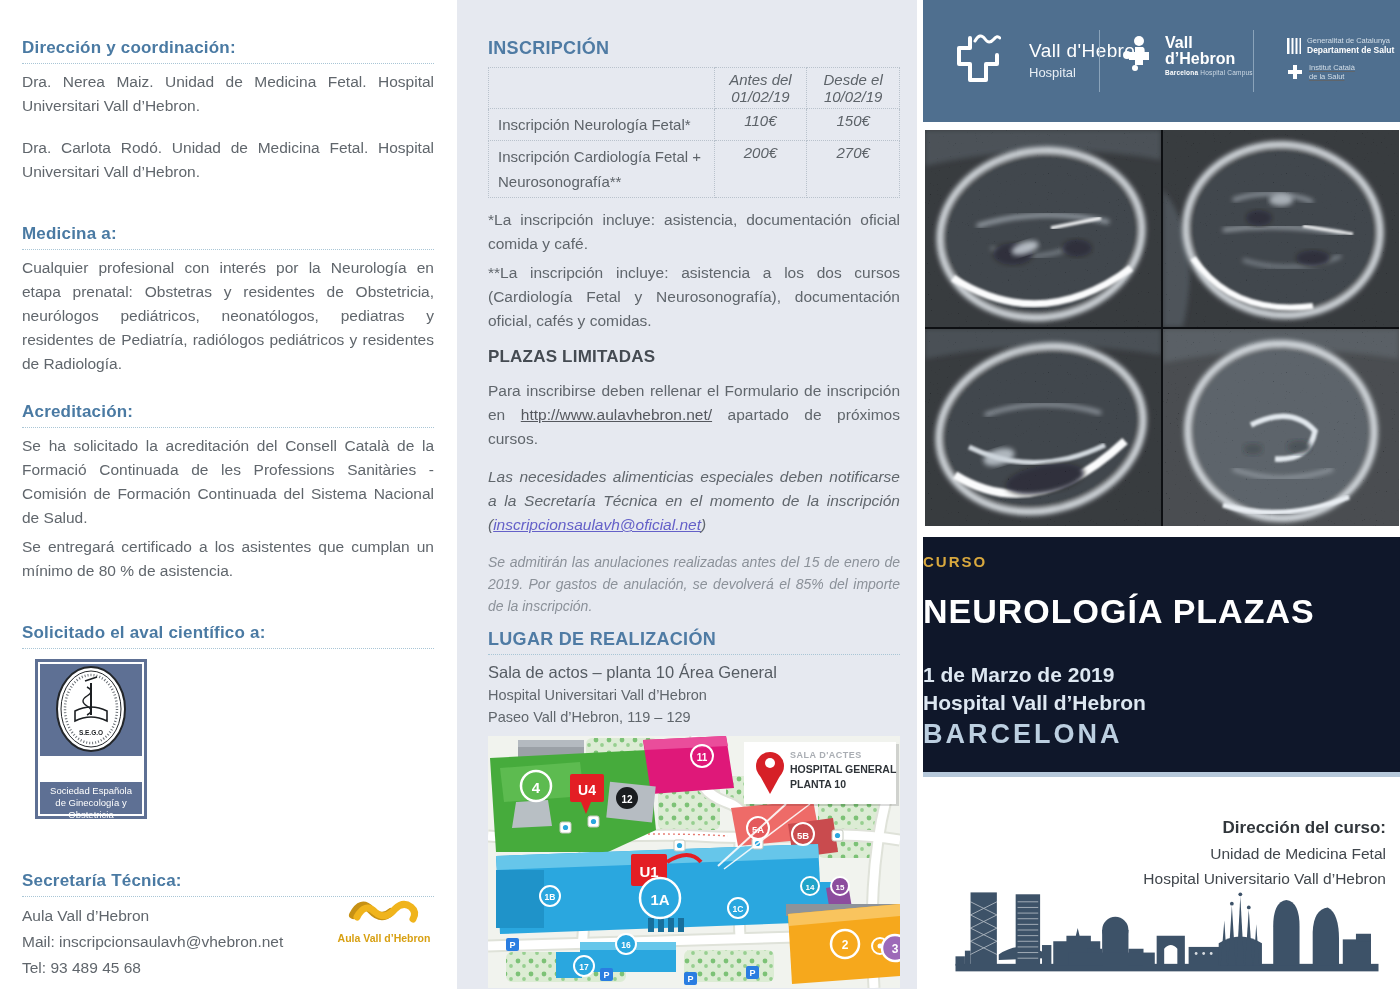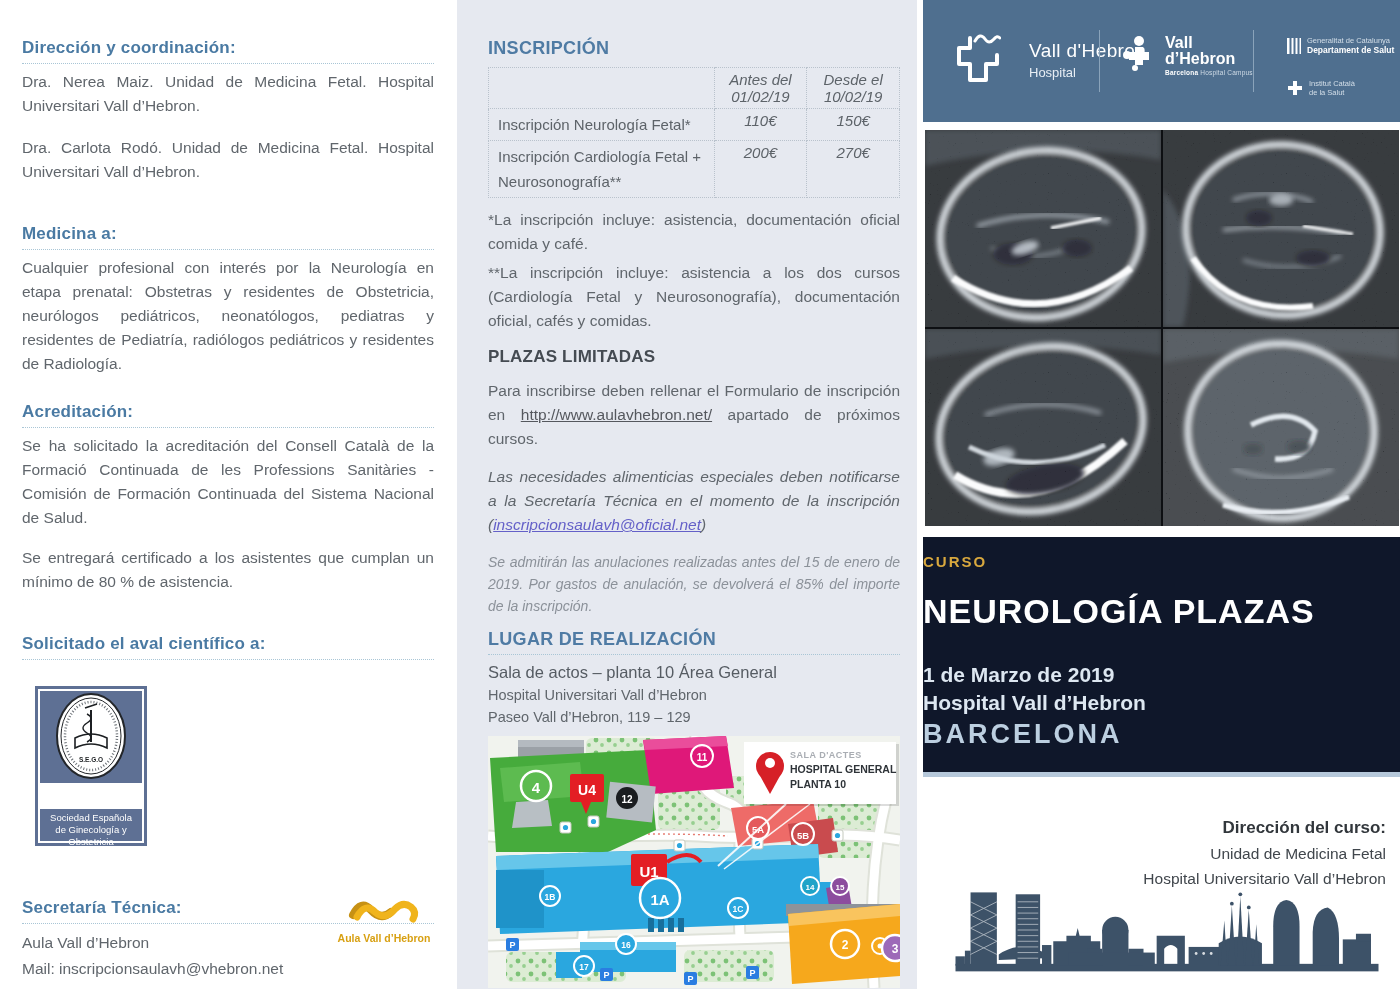--- a/index.html
+++ b/index.html
@@ -3,24 +3,24 @@
 <meta charset="utf-8">
 <style>
   html,body{margin:0;padding:0;background:#fff;}
   .page{position:relative;width:1400px;height:989px;background:#fff;overflow:hidden;
         font-family:"Liberation Sans",sans-serif;color:#5f656b;}
   
   .col-left{position:absolute;left:22px;top:0;width:412px;}
   .sec-h{color:#4a7aa3;font-size:17px;font-weight:700;margin:0;padding:0 0 5px 0;
          border-bottom:1px dotted #a9c6d6;letter-spacing:.2px;}
   .bt{color:#60666c;font-size:15.5px;line-height:24px;text-align:justify;margin:0;}
-  .mt6{margin-top:6px}.mt16{margin-top:16px}.mt18{margin-top:18px}.mt26{margin-top:26px}.mt40{margin-top:40px}.mt52{margin-top:52px}
+  .mt6{margin-top:6px}.mt16{margin-top:5px}.mt18{margin-top:18px}.mt26{margin-top:26px}.mt40{margin-top:40px}.mt52{margin-top:52px}
   .pad-top{height:38px}
   
-  .sego{margin-top:26px;margin-left:13px;width:112px;height:160px;background:#5e7094;
+  .sego{margin-top:10px;margin-left:13px;width:112px;height:160px;background:#5e7094;
         box-shadow:inset 0 0 0 2px #fff;border:3px solid #5e7094;box-sizing:border-box;}
   .sego-top{height:94px;display:flex;align-items:center;justify-content:center;}
   .sego-mid{height:26px;background:#fff;}
   .sego-foot{height:30px;color:#fff;font-size:9.5px;line-height:12px;text-align:center;padding-top:3px;}
   .sec-lines{font-size:15.5px;line-height:26px;color:#60666c;}
   .aula-logo{position:absolute;right:0px;top:893px;width:100px;text-align:center;}
   .aula-logo .t{color:#d8a012;font-size:10.5px;font-weight:700;margin-top:1px;}
   
   .col-mid{position:absolute;left:457px;top:0;width:460px;height:989px;background:#e6e9f0;}
   .mid-inner{position:absolute;left:31px;top:0;width:412px;}
@@ -47,21 +47,21 @@
   .logo1 .st{color:#e8eef4;font-size:13px;margin-top:3px;}
   .vsep{position:absolute;width:1px;background:#8aa3ba;top:30px;height:62px;}
   .logo2{position:absolute;left:198px;top:34px;display:flex;gap:8px;align-items:center;}
   .logo2 .tt{color:#fff;font-size:16px;font-weight:700;line-height:16px;}
   .logo2 .st{color:#cfdbe6;font-size:6.5px;margin-top:2px;letter-spacing:.2px;}
   .logo2 .st b{color:#fff;}
   .logo3{position:absolute;left:364px;top:36px;}
   .g-row{display:flex;gap:6px;align-items:center;}
   .g-row .l1{color:#d4dfe9;font-size:7.5px;line-height:9px;}
   .g-row .l2{color:#fff;font-size:8.5px;font-weight:700;line-height:10px;}
-  .g-row + .g-row{margin-top:24px;}
+  .g-row + .g-row{margin-top:8px;text-decoration:underline;}
   .us-grid{position:absolute;left:2px;top:130px;width:474px;height:396px;
            display:grid;grid-template-columns:236px 236px;grid-template-rows:197px 197px;
            gap:2px;background:#0d0f12;}
   .panel{position:absolute;left:0;top:537px;width:514px;height:235px;background:#0f172a;
          border-bottom:5px solid #b6c8da;text-align:left;}
   .curso{color:#d8a83e;font-size:15px;font-weight:700;letter-spacing:2px;margin-top:16px;}
   .course-title{color:#ffffff;font-size:34px;font-weight:700;letter-spacing:1px;margin-top:22px;}
   .course-date{color:#dde7f1;font-size:21px;font-weight:700;margin-top:32px;}
   .course-venue{color:#dde7f1;font-size:21px;font-weight:700;margin-top:4px;}
   .course-city{color:#bccfe0;font-size:27px;font-weight:600;letter-spacing:3px;margin-top:4px;}

